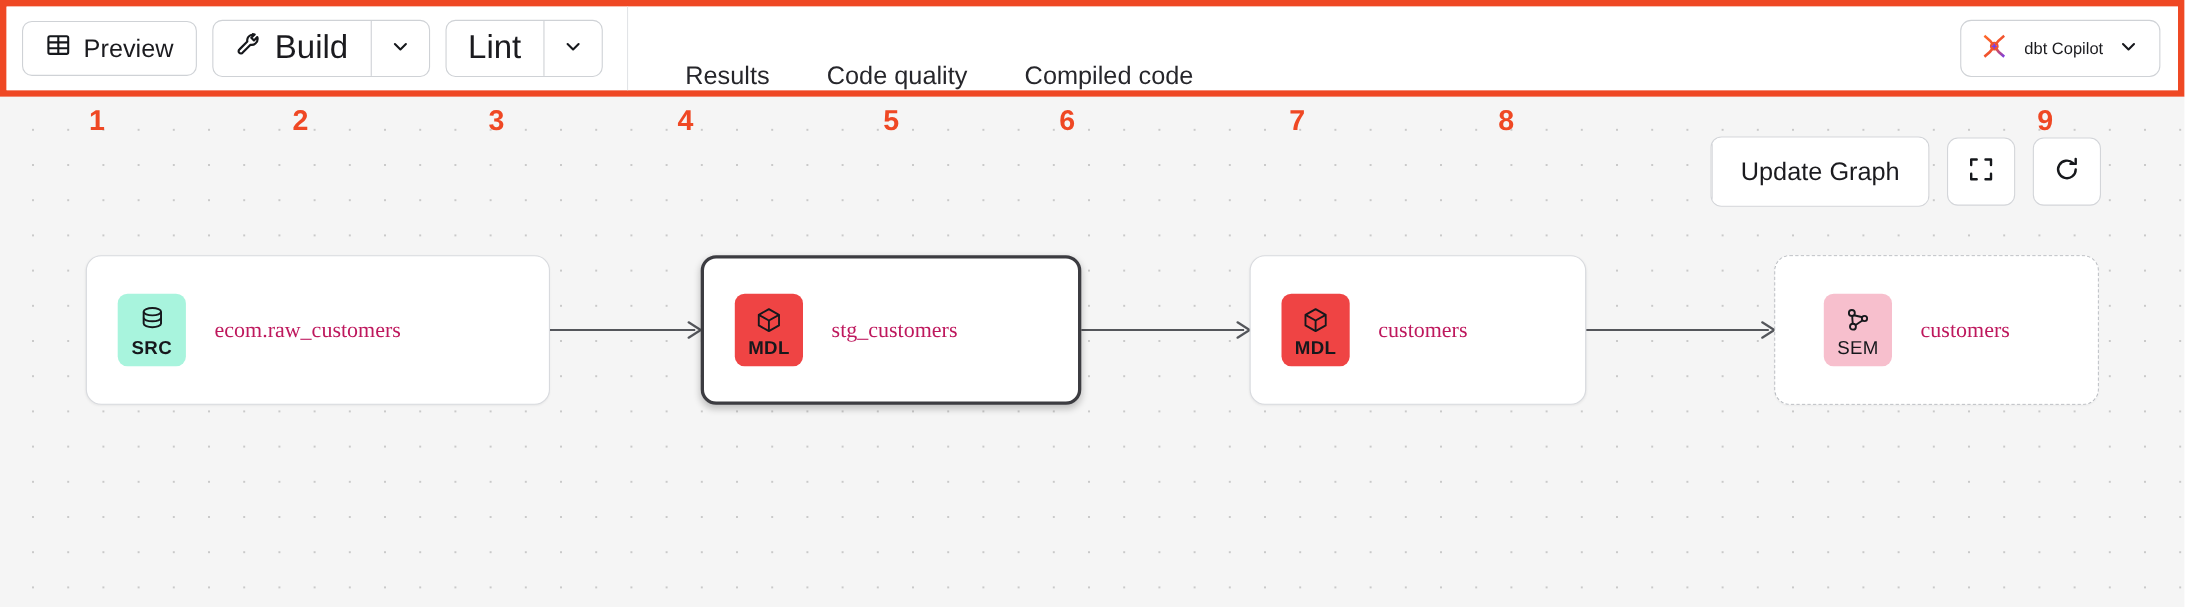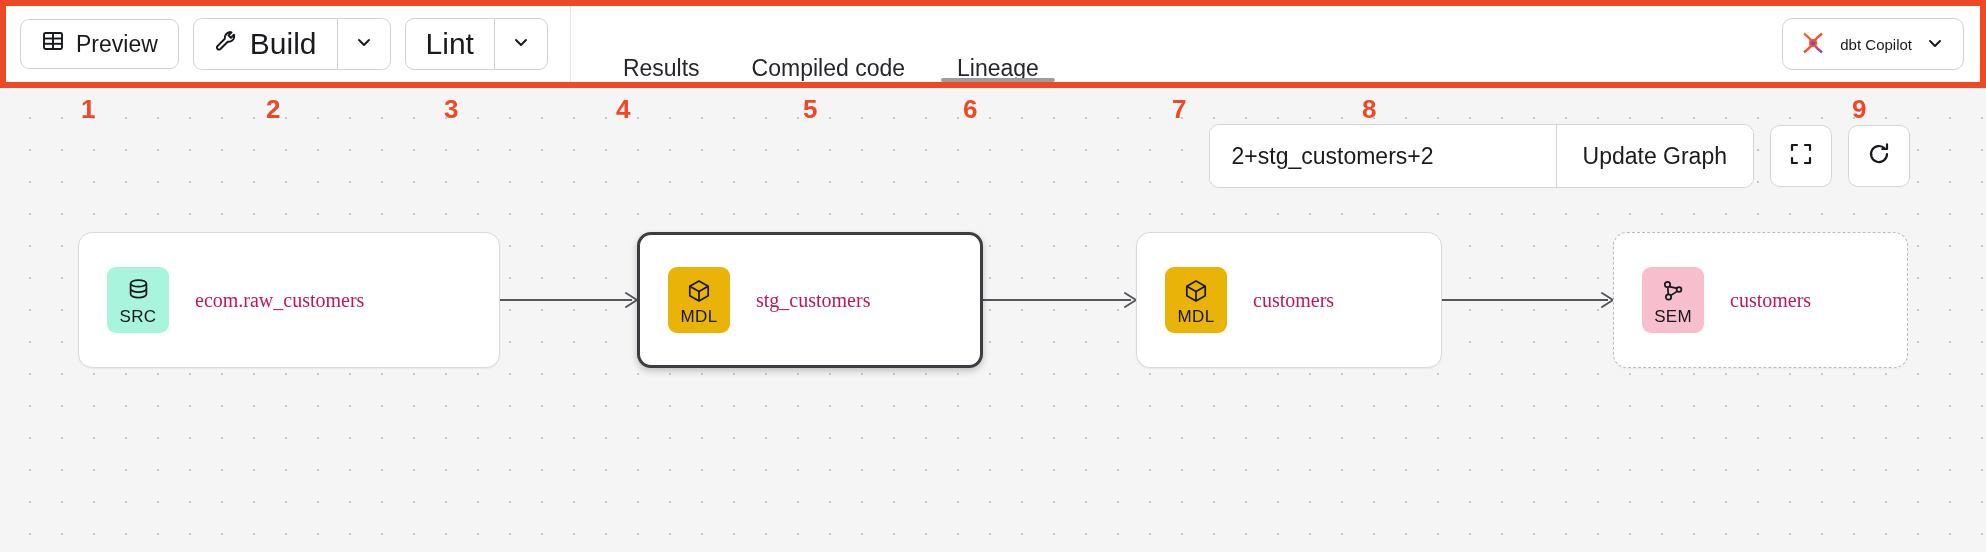--- a/index.html
+++ b/index.html
@@ -276,23 +276,23 @@
     justify-content: center;
     height: 32px;
   }
   .badge .blabel {
     font-size: 17px;
     letter-spacing: 0.3px;
     color: #16181c;
     font-family: "Liberation Sans", sans-serif;
     line-height: 1;
   }
-  .badge-src { background: #a8f4dd; }
-  .badge-mdl { background: #eab308; }
-  .badge-sem { background: #f7bfcd; }
+  .badge-src { background: #a8f4dd; font-weight: bold; }
+  .badge-mdl { background: #ef4444; font-weight: bold; }
+  .badge-sem { background: #f7bfcd; margin-left: 16px; }
 
   .node-label {
     font-size: 20px;
     color: #be185d;
     white-space: nowrap;
     font-family: Liberation Serif, serif;
   }
 
   
   .edge {
@@ -353,24 +353,24 @@
       </div>
     </div>
 
     <div class="toolbar-divider"></div>
 
     <div class="tabs">
       <div class="tab">
         <span>Results</span>
       </div>
       <div class="tab">
+        <span>Code quality</span>
+      </div>
+      <div class="tab">
         <span>Compiled code</span>
-      </div>
-      <div class="tab active">
-        <span>Lineage</span>
       </div>
     </div>
 
     <div class="spacer"></div>
 
     <div class="copilot">
       <span>
         <svg width="28" height="28" viewBox="0 0 28 28" fill="none">
           <defs>
             <linearGradient id="cpg" x1="0" y1="0" x2="1" y2="1">
@@ -405,21 +405,20 @@
 <div class="annot" style="left:803px">5</div>
 <div class="annot" style="left:963px">6</div>
 <div class="annot" style="left:1172px">7</div>
 <div class="annot" style="left:1362px">8</div>
 <div class="annot" style="left:1852px">9</div>
 
 <div class="canvas">
 
   <div class="graph-controls">
     <div class="selector-group">
-      <input class="selector-input" type="text" value="2+stg_customers+2" style="">
       <div class="update-btn">
         <span>Update Graph</span>
       </div>
     </div>
 
     <div class="icon-btn">
       <span>
         <svg width="26" height="26" viewBox="0 0 26 26" fill="none" stroke="#16181c" stroke-width="2.2" stroke-linecap="round" stroke-linejoin="round">
           <polyline points="4,9 4,4 9,4"></polyline>
           <polyline points="17,4 22,4 22,9"></polyline>

